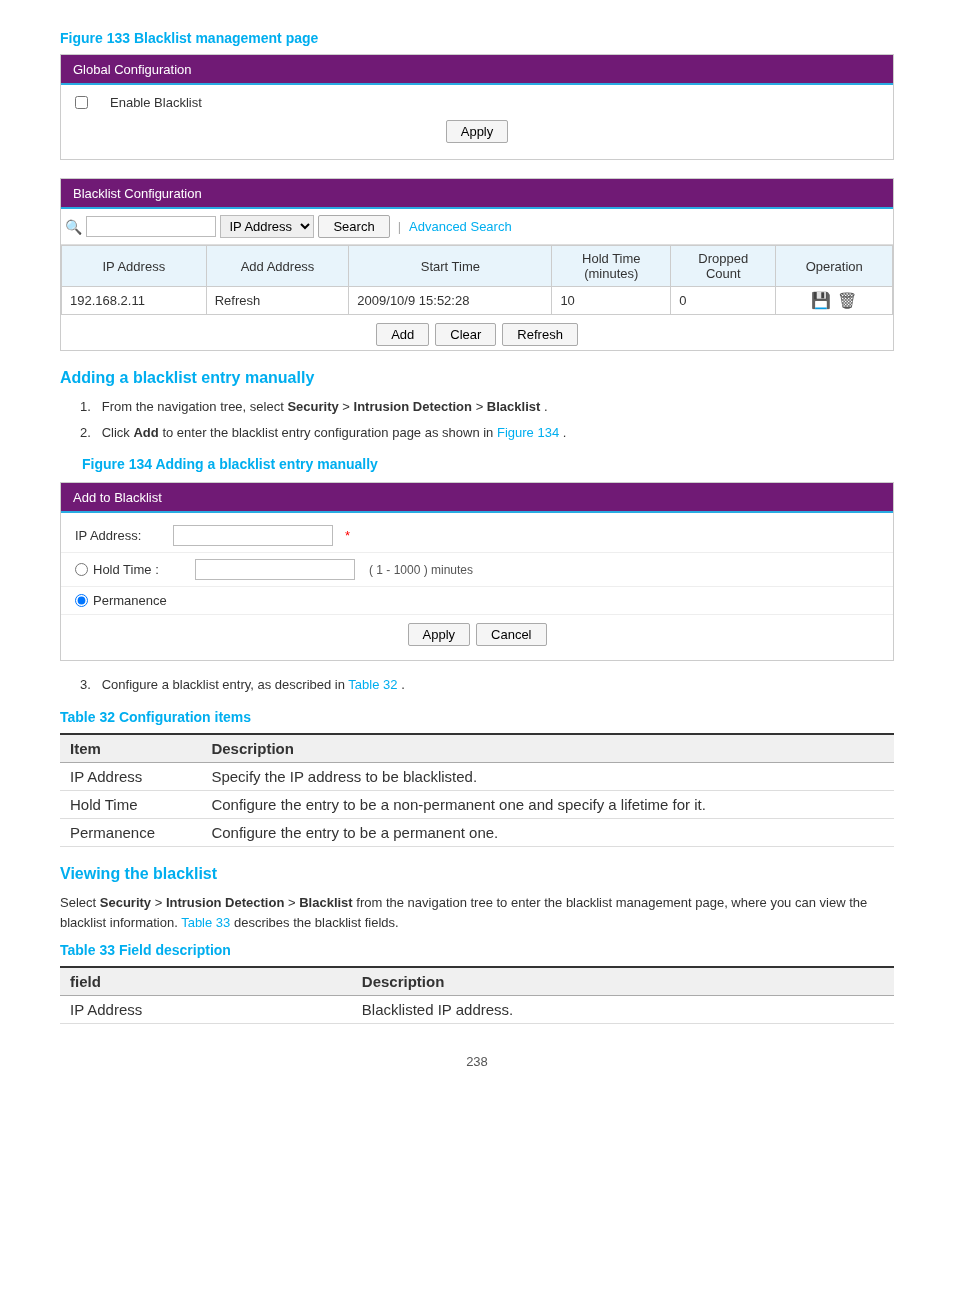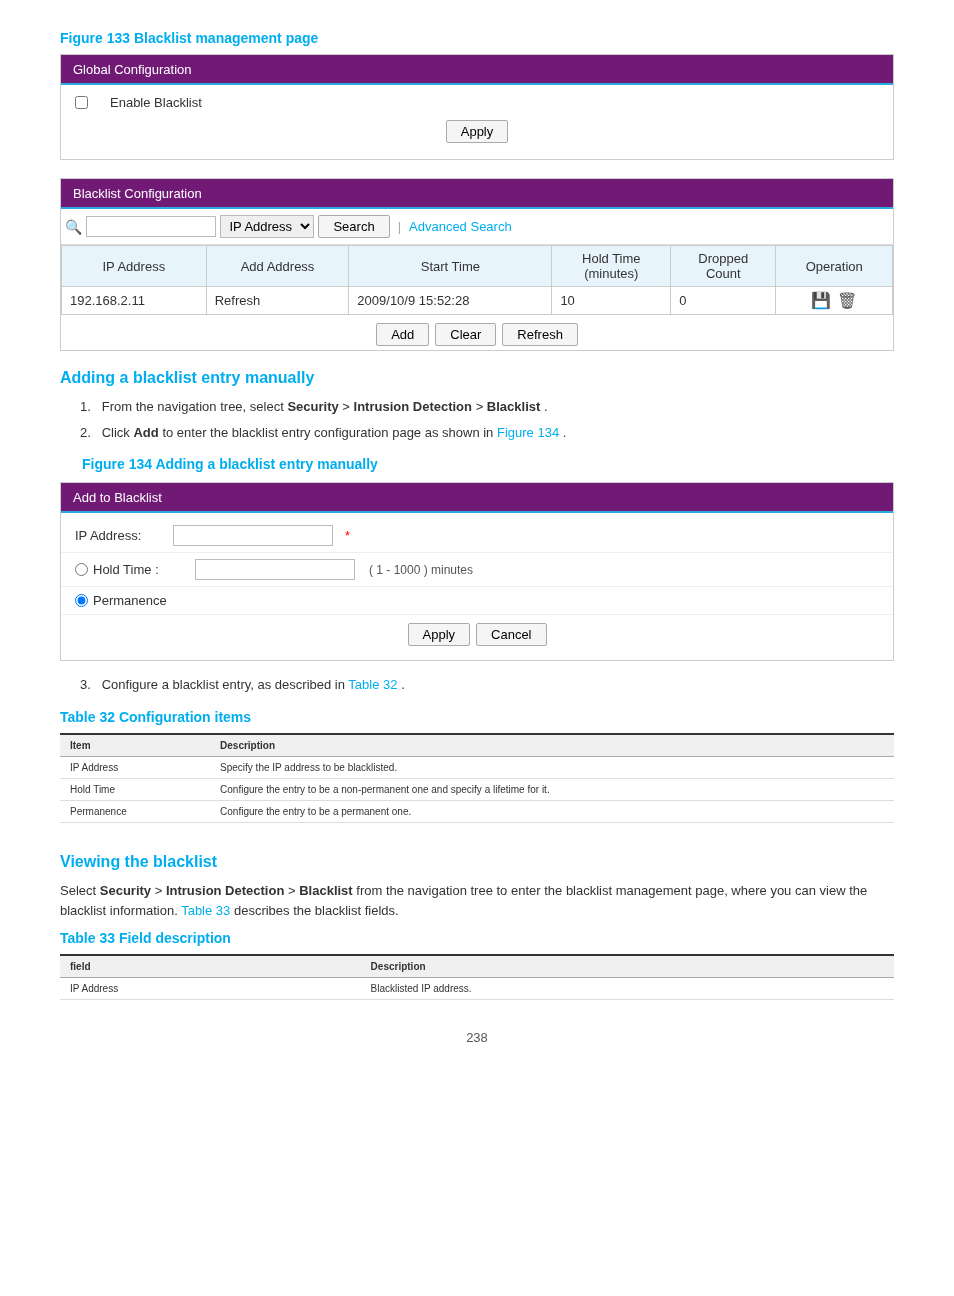--- a/index.html
+++ b/index.html
@@ -152,22 +152,22 @@
       font-size: 13px;
     }
     .required-star { color: red; margin-left: 4px; }
     .hint-text { color: #555; font-size: 12px; margin-left: 6px; }
     .radio-label { display: flex; gap: 5px; }
     .form-buttons { display: flex; justify-content: center; gap: 6px; padding: 8px 0; }
     .doc-text { line-height: 1.6; margin-bottom: 8px; }
     .config-table {
       width: 100%;
       border-collapse: collapse;
-      font-size: 10px;
-      margin-bottom: 30px;
+      font-size: 15px;
+      margin-bottom: 18px;
     }
     .config-table th {
       background: #f0f0f0;
       border-top: 2px solid #333;
       border-bottom: 1px solid #aaa;
       padding: 5px 10px;
       text-align: left;
       font-weight: bold;
     }
     .config-table td {

